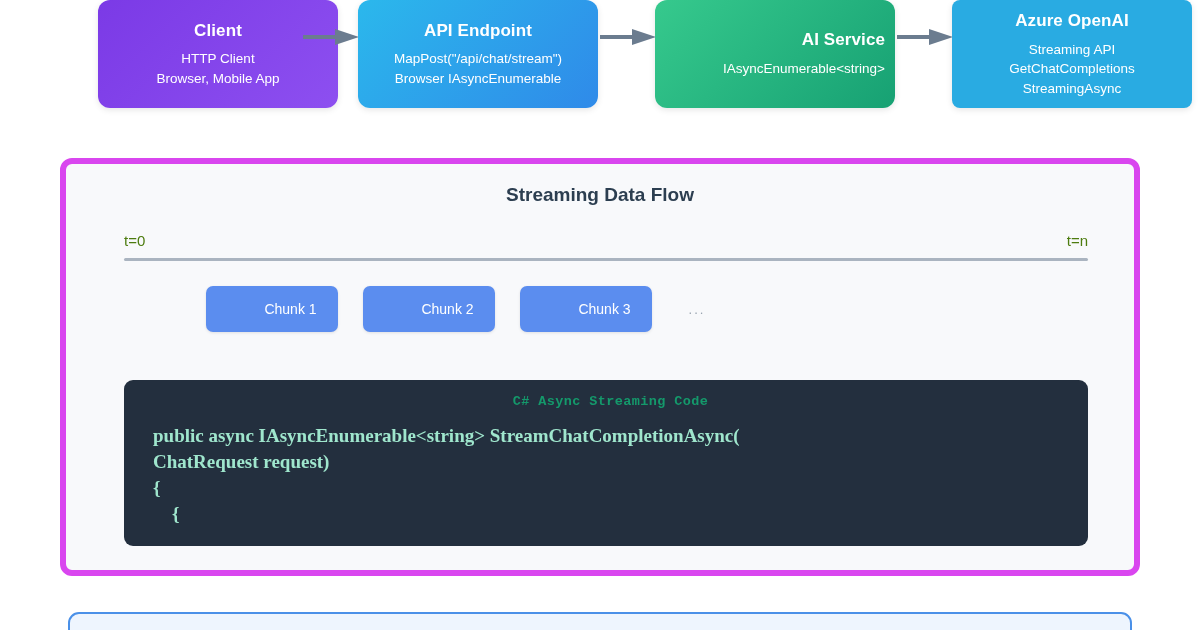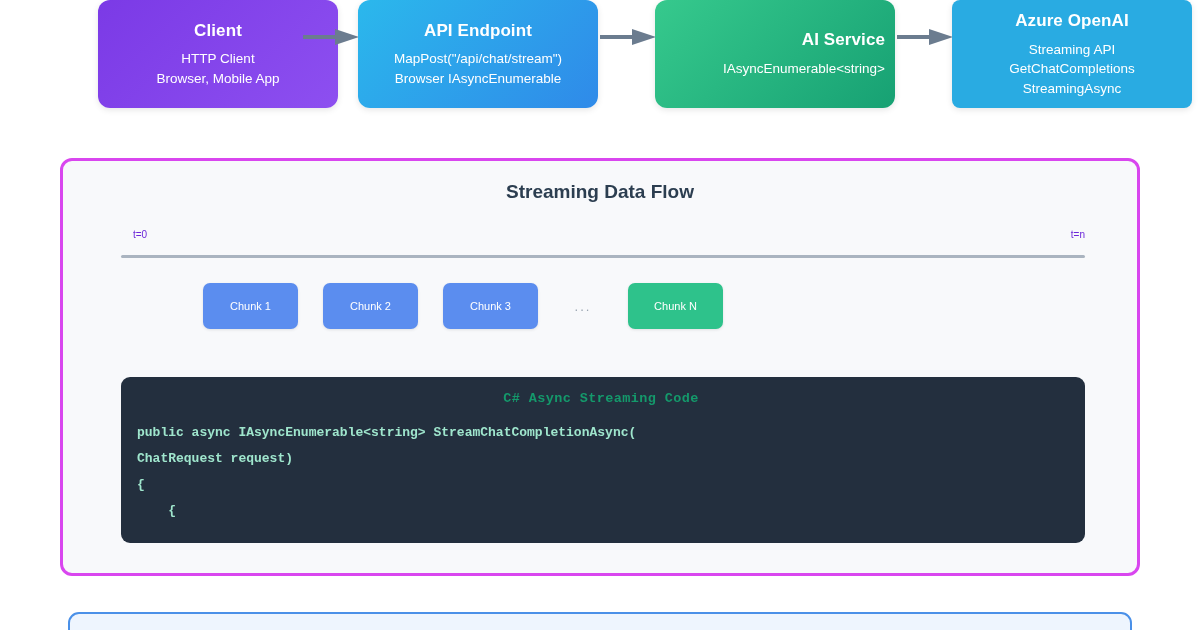--- a/index.html
+++ b/index.html
@@ -95,21 +95,21 @@
 
   
   .stream-card {
     position: absolute;
     left: 60px;
     top: 158px;
     width: 1080px;
     height: 418px;
     box-sizing: border-box;
     background: #f8f9fb;
-    border: 3px solid #d946ef;
+    border: 6px solid #d946ef;
     border-radius: 12px;
     overflow: hidden;
   }
 
   .stream-title {
     position: absolute;
     left: 0;
     top: 20px;
     width: 100%;
     text-align: center;
@@ -121,23 +121,22 @@
   .timeline-wrap {
     position: absolute;
     left: 58px;
     top: 68px;
     width: 964px;
     height: 32px;
   }
   .t-label {
     position: absolute;
     top: 0;
-    font-size: 10px;
-    color: #6d28d9;
-    margin-left: 12px;
+    font-size: 15px;
+    color: #4d7c0f;
   }
   .t-start { left: 0; }
   .t-end   { right: 0; }
   .timeline-rule {
     position: absolute;
     left: 0;
     top: 26px;
     width: 100%;
     height: 3px;
     background: #aab4c0;
@@ -152,23 +151,24 @@
     align-items: center;
   }
   .chunk {
     width: 95px;
     height: 46px;
     border-radius: 7px;
     display: flex;
     align-items: center;
     justify-content: center;
     color: #ffffff;
-    font-size: 11px;
+    font-size: 14px;
     margin-right: 25px;
     box-shadow: 0 1px 3px rgba(0,0,0,0.10);
+    padding-left: 37px;
   }
   .chunk-blue  { background: #5b8def; }
   .chunk-green { background: #2ec28b; }
   .chunk-ellipsis {
     font-size: 13px;
     color: #9aa5b1;
     margin-right: 25px;
     width: 40px;
     text-align: center;
     letter-spacing: 2px;
@@ -177,35 +177,35 @@
   
   .code-block {
     position: absolute;
     left: 58px;
     top: 216px;
     width: 964px;
     height: 166px;
     box-sizing: border-box;
     background: #232f3e;
     border-radius: 9px;
-    padding: 14px 20px 0 16px;
+    padding: 14px 20px 0 29px;
     overflow: visible;
   }
   .code-header {
     text-align: center;
     font-family: "Liberation Mono", monospace;
     font-size: 13.5px;
     font-weight: bold;
     color: #14996b;
     margin-bottom: 14px;
     letter-spacing: 0.4px;
   }
   .code-line {
-    font-family: Liberation Mono, monospace;
-    font-size: 13px;
+    font-family: Liberation Serif, serif;
+    font-size: 19px;
     font-weight: bold;
     color: #9fe6cd;
     line-height: 26px;
     white-space: pre;
   }
   .code-line.dim { color: #a8e3cc; }
 
   
   .note-box {
     position: absolute;
@@ -275,21 +275,20 @@
       <div class="t-label t-start">t=0</div>
       <div class="t-label t-end">t=n</div>
       <div class="timeline-rule"></div>
     </div>
 
     <div class="chunks">
       <div class="chunk chunk-blue">Chunk 1</div>
       <div class="chunk chunk-blue">Chunk 2</div>
       <div class="chunk chunk-blue">Chunk 3</div>
       <div class="chunk-ellipsis">...</div>
-      <div class="chunk chunk-green">Chunk N</div>
     </div>
 
     <div class="code-block">
       <div class="code-header">C# Async Streaming Code</div>
       <div class="code-line">public async IAsyncEnumerable&lt;string&gt; StreamChatCompletionAsync(</div>
       <div class="code-line">ChatRequest request)</div>
       <div class="code-line">{</div>
       <div class="code-line">    {</div>
     </div>
 

